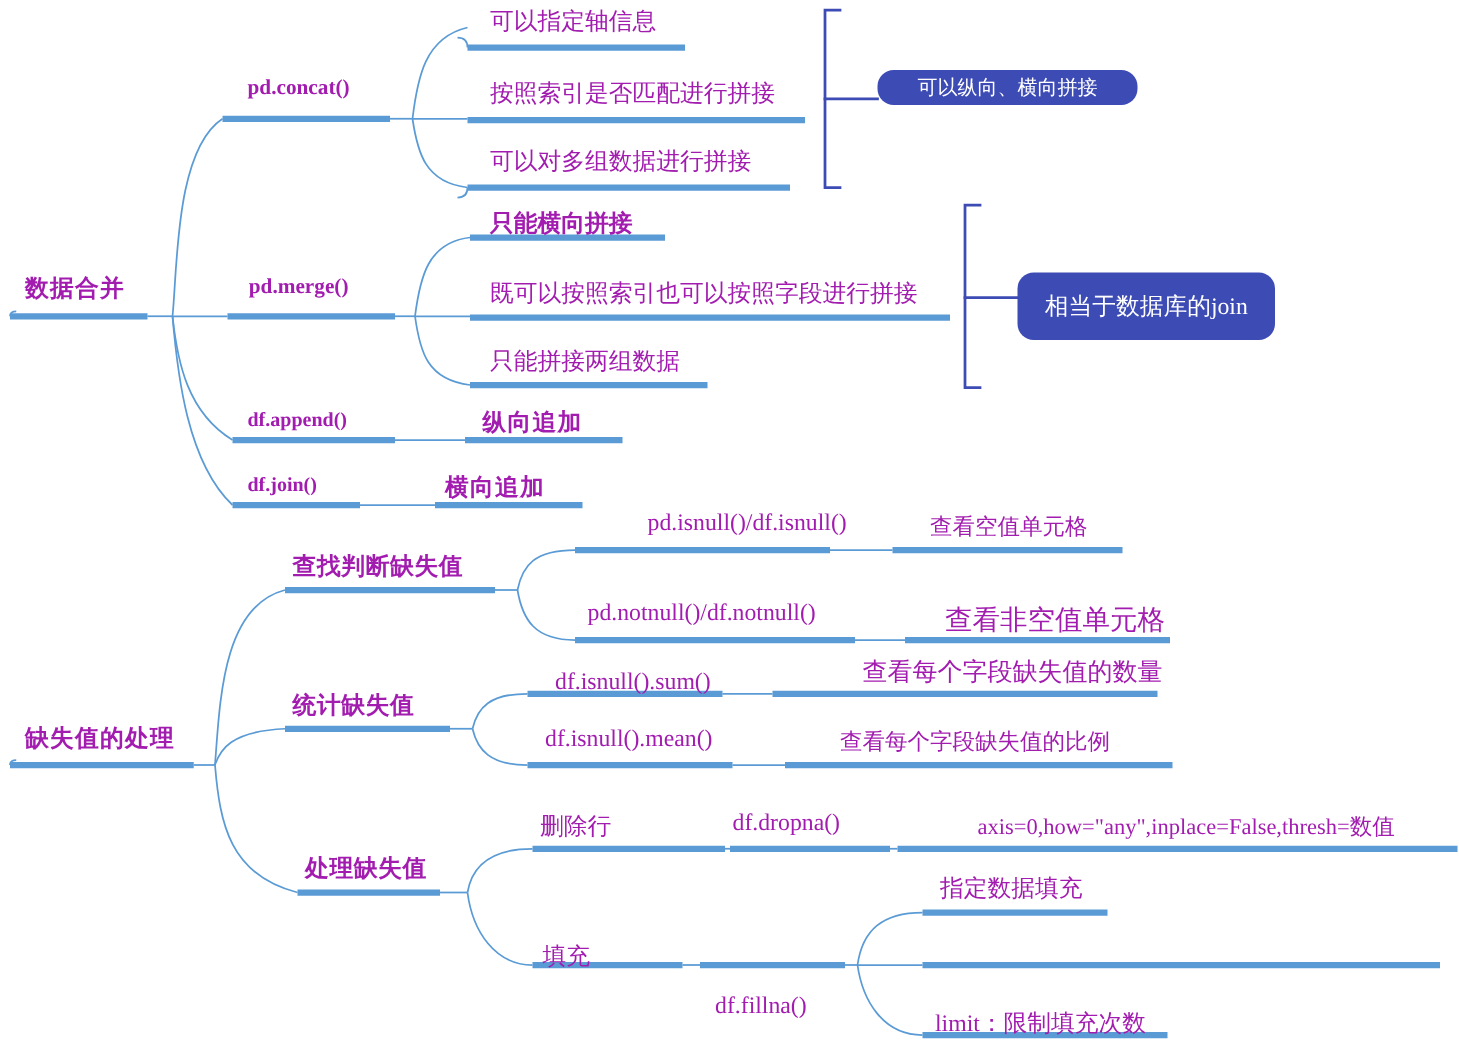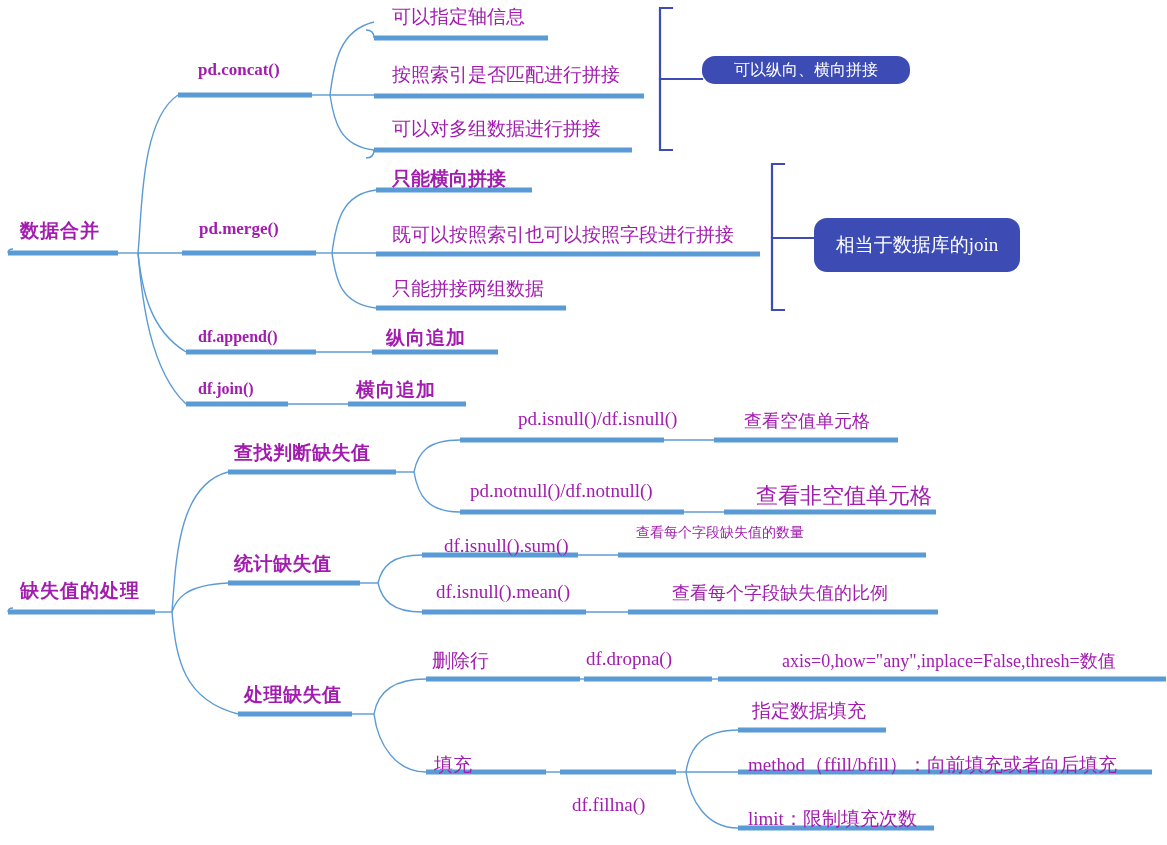--- a/index.html
+++ b/index.html
@@ -179,29 +179,28 @@
 
   <div class="node bold" style="left:244px;top:682px;font-size:19px;letter-spacing:0.5px;">处理缺失值</div>
 
   <div class="node serif-reg" style="left:478px;top:408px;font-size:19px;margin-left:40px;">pd.isnull()/df.isnull()</div>
   <div class="node sans-reg" style="left:744px;top:409px;font-size:18px;">查看空值单元格</div>
 
   <div class="node serif-reg" style="left:470px;top:480px;font-size:19px;">pd.notnull()/df.notnull()</div>
   <div class="node sans-reg" style="left:756px;top:481px;font-size:22px;">查看非空值单元格</div>
 
   <div class="node serif-reg" style="left:444px;top:524px;font-size:19px;margin-top:11px;">df.isnull().sum()</div>
-  <div class="node sans-reg" style="left:636px;top:524px;font-size:14px;font-family:Liberation Mono, monospace;">查看每个字段缺失值的数量</div>
+  <div class="node sans-reg" style="left:690px;top:524px;font-size:20px;font-family:Liberation Mono, monospace;">查看每个字段缺失值的数量</div>
 
   <div class="node serif-reg" style="left:436px;top:581px;font-size:19px;">df.isnull().mean()</div>
   <div class="node sans-reg" style="left:672px;top:581px;font-size:18px;">查看每个字段缺失值的比例</div>
 
   <div class="node sans-reg" style="left:432px;top:648px;font-size:19px;">删除行</div>
   <div class="node serif-reg" style="left:586px;top:648px;font-size:19px;">df.dropna()</div>
   <div class="node serif-reg" style="left:782px;top:649px;font-size:18px;">axis=0,how="any",inplace=False,thresh=数值</div>
 
   <div class="node sans-reg" style="left:434px;top:752px;font-size:19px;">填充</div>
   <div class="node serif-reg" style="left:572px;top:752px;font-size:19px;margin-top:42px;">df.fillna()</div>
 
   <div class="node sans-reg" style="left:752px;top:698px;font-size:19px;">指定数据填充</div>
-  <div class="node serif-reg" style="left:748px;top:752px;font-size:19px;">method（ffill/bfill）：向前填充或者向后填充</div>
   <div class="node serif-reg" style="left:748px;top:806px;font-size:19px;">limit：限制填充次数</div>
 
 </div>
 
 </body></html>

